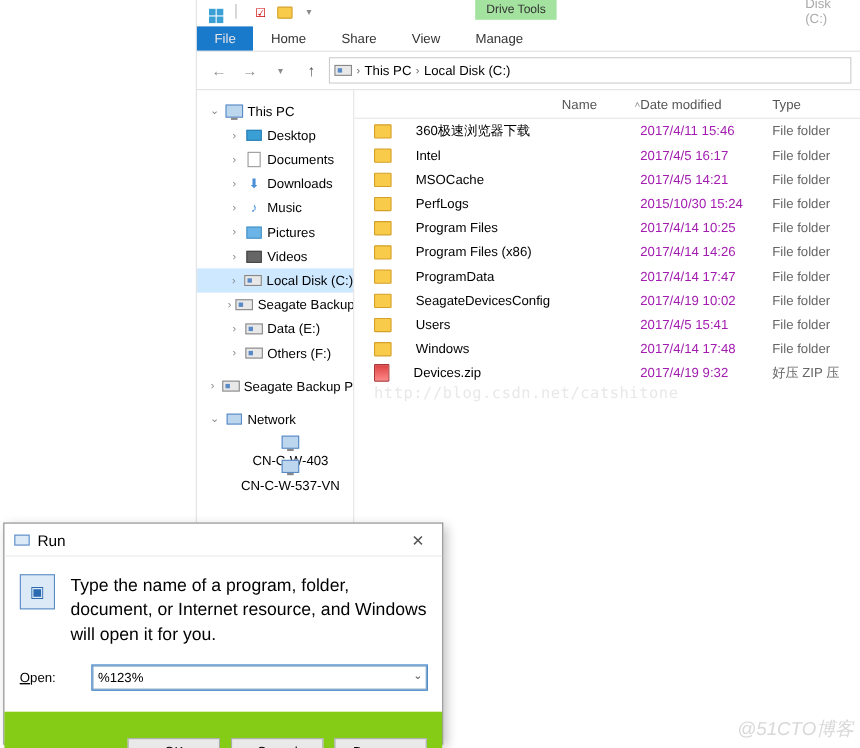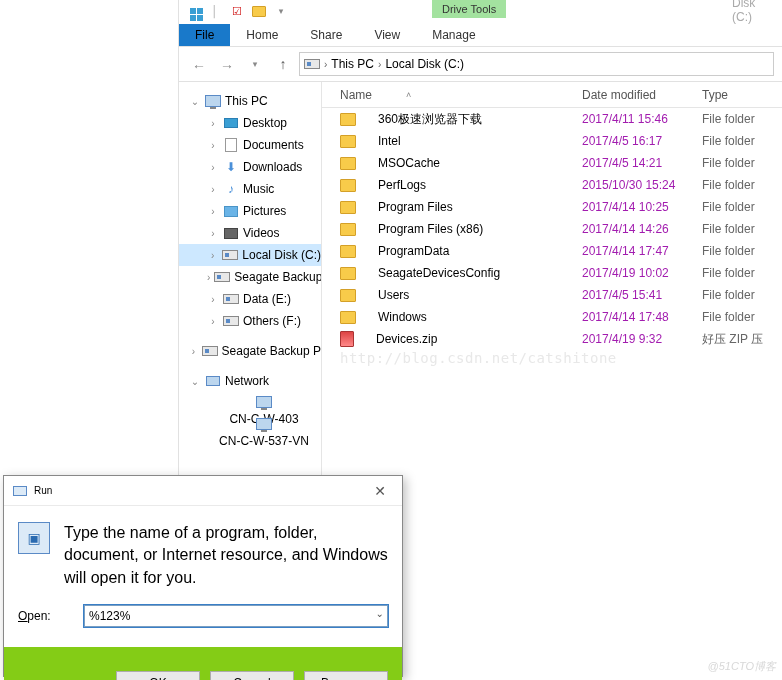--- a/index.html
+++ b/index.html
@@ -10,21 +10,21 @@
 
   .titlebar { height: 22px; display: flex; align-items: center; background: #fff; font-size: 12px; }
   .qat { display: flex; align-items: center; gap: 6px; padding-left: 6px; }
   .qat-icon { width: 16px; height: 16px; display: inline-flex; align-items: center; justify-content: center; font-size: 11px; }
   .qat-check { color: #c00; }
   .qat-folder { background: #f8cb4a; border: 1px solid #d4a028; width: 14px; height: 11px; border-radius: 1px; }
   .qat-sep { color: #888; font-size: 9px; }
 
   .ribbon-tabs { height: 24px; display: flex; align-items: flex-end; font-size: 12px; position: relative; }
   .tab { padding: 4px 16px; color: #333; cursor: default; }
-  .tab.file { background: #1979ca; color: #000000; }
+  .tab.file { background: #1979ca; color: #e5e5e5; }
   .ctx-group { position: absolute; left: 213px; top: -22px; margin-left: 40px; }
   .ctx-label { font-size: 11px; background: #a3e29f; color: #333; padding: 3px 10px; display: inline-block; }
   .title-path { position: absolute; left: 300px; top: -18px; color: #aaa; font-size: 12px; }
 
   .toolbar { height: 36px; border-top: 1px solid #e1e1e1; border-bottom: 1px solid #e1e1e1; display: flex; align-items: center; padding: 0 8px; gap: 4px; font-size: 12px; }
   .nav-btn { width: 24px; height: 24px; color: #8a8a8a; display: flex; align-items: center; justify-content: center; font-size: 14px; cursor: default; }
   .nav-btn.dark { color: #555; }
   .breadcrumb { flex: 1; border: 1px solid #ccc; height: 24px; display: flex; align-items: center; padding: 0 4px; gap: 2px; font-size: 12px; }
   .bc-sep { color: #666; font-size: 10px; padding: 0 2px; }
 
@@ -33,21 +33,21 @@
   .tree-item { display: flex; align-items: center; height: 22px; font-size: 12px; padding-left: 10px; gap: 4px; white-space: nowrap; cursor: default; }
   .tree-item.l2 { padding-left: 28px; }
   .tree-item.l3 { padding-left: 28px; flex-direction: column; }
   .tree-item.sel { background: #cde8ff; }
   .tree-expand { width: 12px; color: #888; font-size: 10px; text-align: center; }
   .tree-icon { width: 16px; height: 16px; display: inline-flex; align-items: center; justify-content: center; }
   .tree-spacer { height: 8px; }
 
   .list-pane { flex: 1; }
   .list-header { display: flex; height: 26px; align-items: center; border-bottom: 1px solid #e5e5e5; font-size: 12px; color: #555; }
-  .col-name { width: 260px; padding-left: 18px; display: flex; align-items: center; gap: 34px; }
+  .col-name { width: 260px; padding-left: 18px; display: flex; align-items: center; gap: 34px; justify-content: flex-end; }
   .col-date { width: 120px; }
   .col-type { width: 80px; }
   .sort-ind { color: #888; font-size: 9px; }
   .list-row { display: flex; height: 22px; align-items: center; font-size: 12px; cursor: default; }
   .cell-name { width: 260px; padding-left: 18px; display: flex; align-items: center; gap: 22px; }
   .cell-date { width: 120px; color: #a21caf; }
   .cell-type { width: 80px; color: #666; white-space: nowrap; }
   .folder-ico { width: 16px; height: 13px; background: #f8cb4a; border: 1px solid #d4a028; border-radius: 1px; display: inline-block; }
   .zip-ico { width: 14px; height: 16px; background: linear-gradient(#d44,#f88); border: 1px solid #a33; border-radius: 1px; display: inline-block; position: relative; }
 
@@ -60,35 +60,35 @@
   .desk-ico { width: 14px; height: 10px; background: #3a9fd4; border: 1px solid #2a7fb4; }
   .doc-ico { width: 12px; height: 14px; background: #fff; border: 1px solid #999; }
   .music-ico { color: #4a90d9; font-size: 12px; }
   .pic-ico { width: 14px; height: 11px; background: #6ab4e7; border: 1px solid #4a94c7; }
   .vid-ico { width: 14px; height: 11px; background: #666; border: 1px solid #444; }
   .dl-ico { color: #4a90d9; font-size: 12px; }
 
   
   .run-dialog { position: absolute; left: 3px; top: 475px; width: 400px; height: 202px; background: #fff; border: 1px solid #888; box-shadow: 3px 3px 10px rgba(0,0,0,0.25); font-size: 12px; }
   .run-title { height: 30px; border-bottom: 1px solid #eaeaea; display: flex; align-items: center; padding: 0 8px; }
-  .run-title-text { flex: 1; padding-left: 6px; font-size: 10px; }
+  .run-title-text { flex: 1; padding-left: 6px; font-size: 14px; }
   .run-close { width: 28px; text-align: center; color: #555; font-size: 14px; cursor: default; }
   .run-body { padding: 16px 14px 10px; display: flex; gap: 14px; }
   .run-icon { width: 32px; height: 32px; border: 1px solid #5a8ac6; background: #dceaf7; display: flex; align-items: center; justify-content: center; color: #2a6ab0; font-size: 14px; flex-shrink: 0; }
   .run-desc { font-size: 16px; line-height: 1.4; }
   .run-input-row { display: flex; align-items: center; padding: 6px 14px; gap: 28px; }
   .run-label { width: 38px; text-decoration: underline; text-decoration-color: transparent; }
   .run-label::first-letter { text-decoration: underline; }
   .run-combo { flex: 1; position: relative; }
   .run-combo input { width: 100%; height: 22px; border: 1px solid #7a9fc2; outline: 1px solid #3a7fc7; padding: 0 20px 0 4px; font-size: 12px; }
   .run-combo .dd { position: absolute; right: 4px; top: 3px; color: #555; font-size: 10px; cursor: default; }
   .run-buttons { background: #84cc16; height: 48px; display: flex; align-items: flex-end; justify-content: flex-end; gap: 10px; padding-right: 14px; margin-top: 14px; }
   .run-btn { width: 84px; height: 24px; background: #e9e9e9; border: 1px solid #acacac; font-size: 12px; cursor: default; }
 
-  .watermark { position: absolute; right: 6px; bottom: 6px; color: #d8d8d8; font-style: italic; font-size: 11px; }
+  .watermark { position: absolute; right: 6px; bottom: 6px; color: #d8d8d8; font-style: italic; font-size: 17px; }
   .blog-wm { position: absolute; left: 340px; top: 350px; color: #e8e8e8; font-size: 14px; font-family: monospace; letter-spacing: 0.5px; }
 </style>
 </head>
 <body>
 
 <div class="explorer">
 
   <div class="titlebar">
     <div class="qat">
       <span class="qat-icon">

